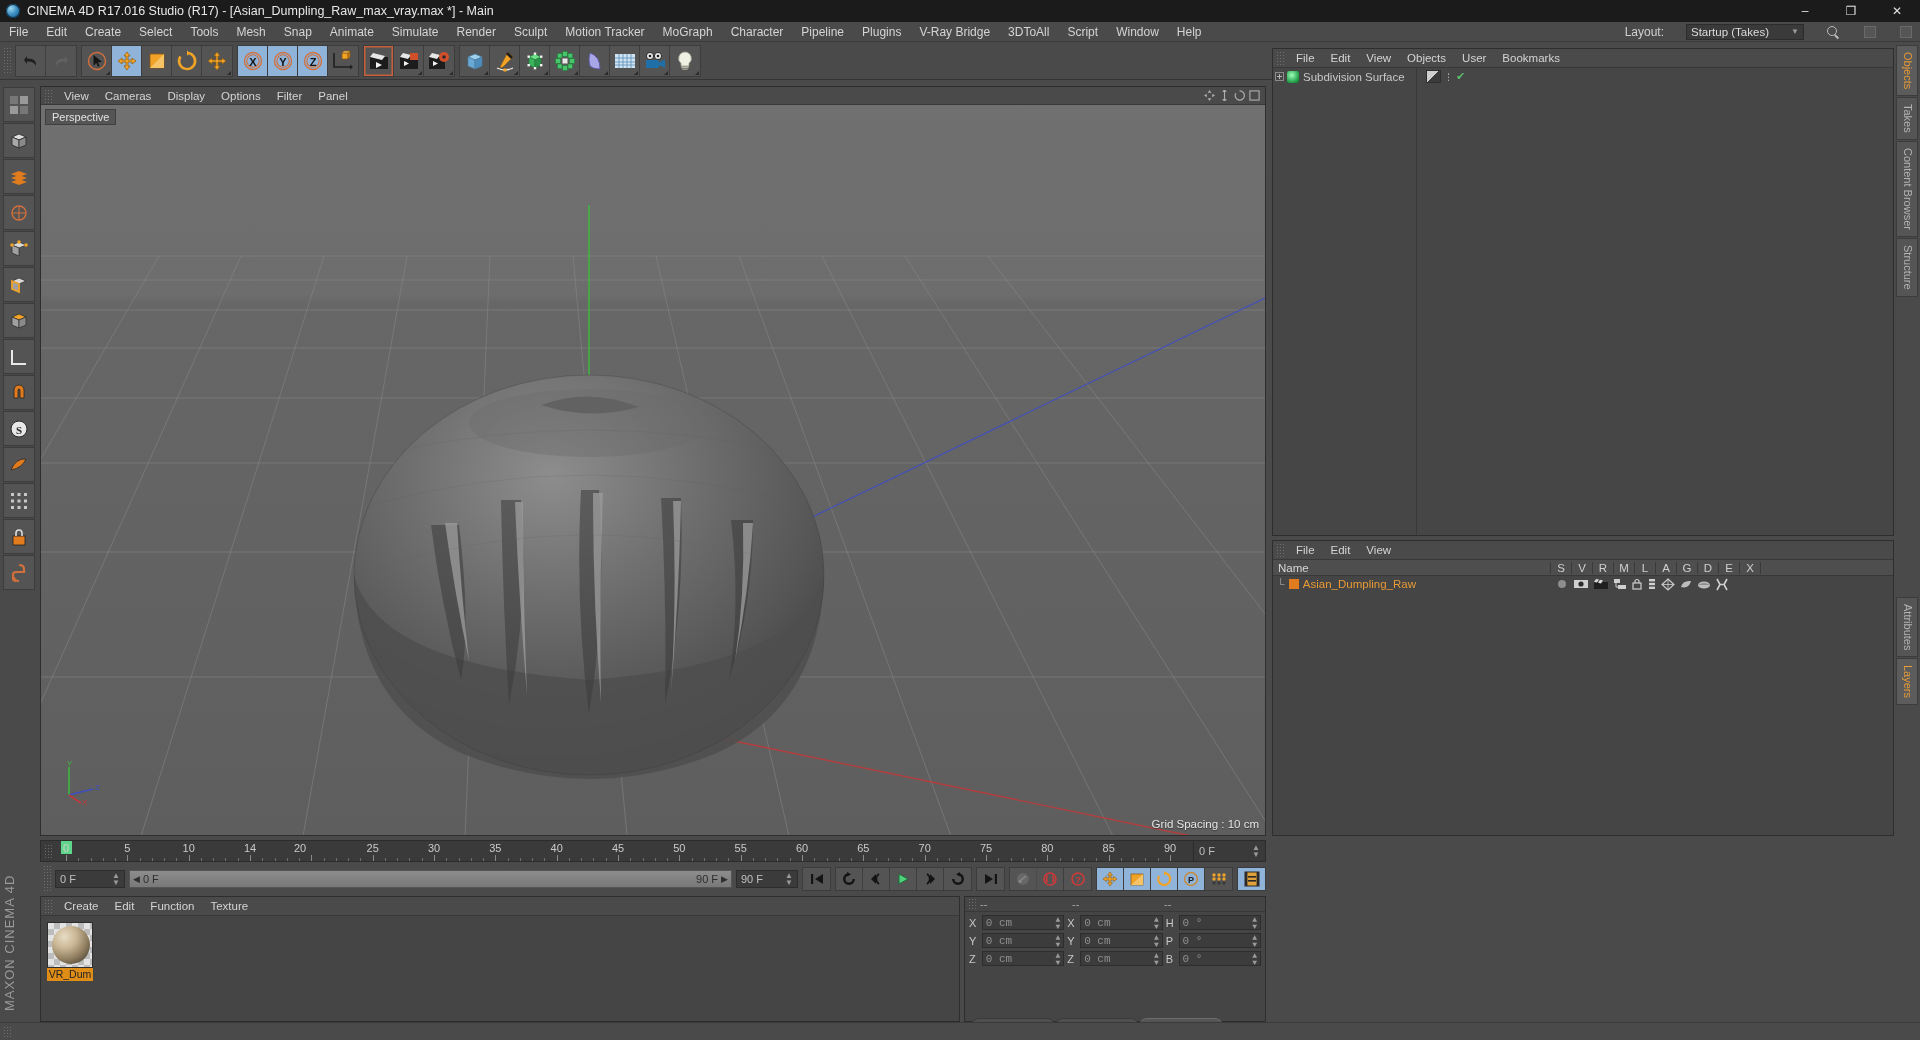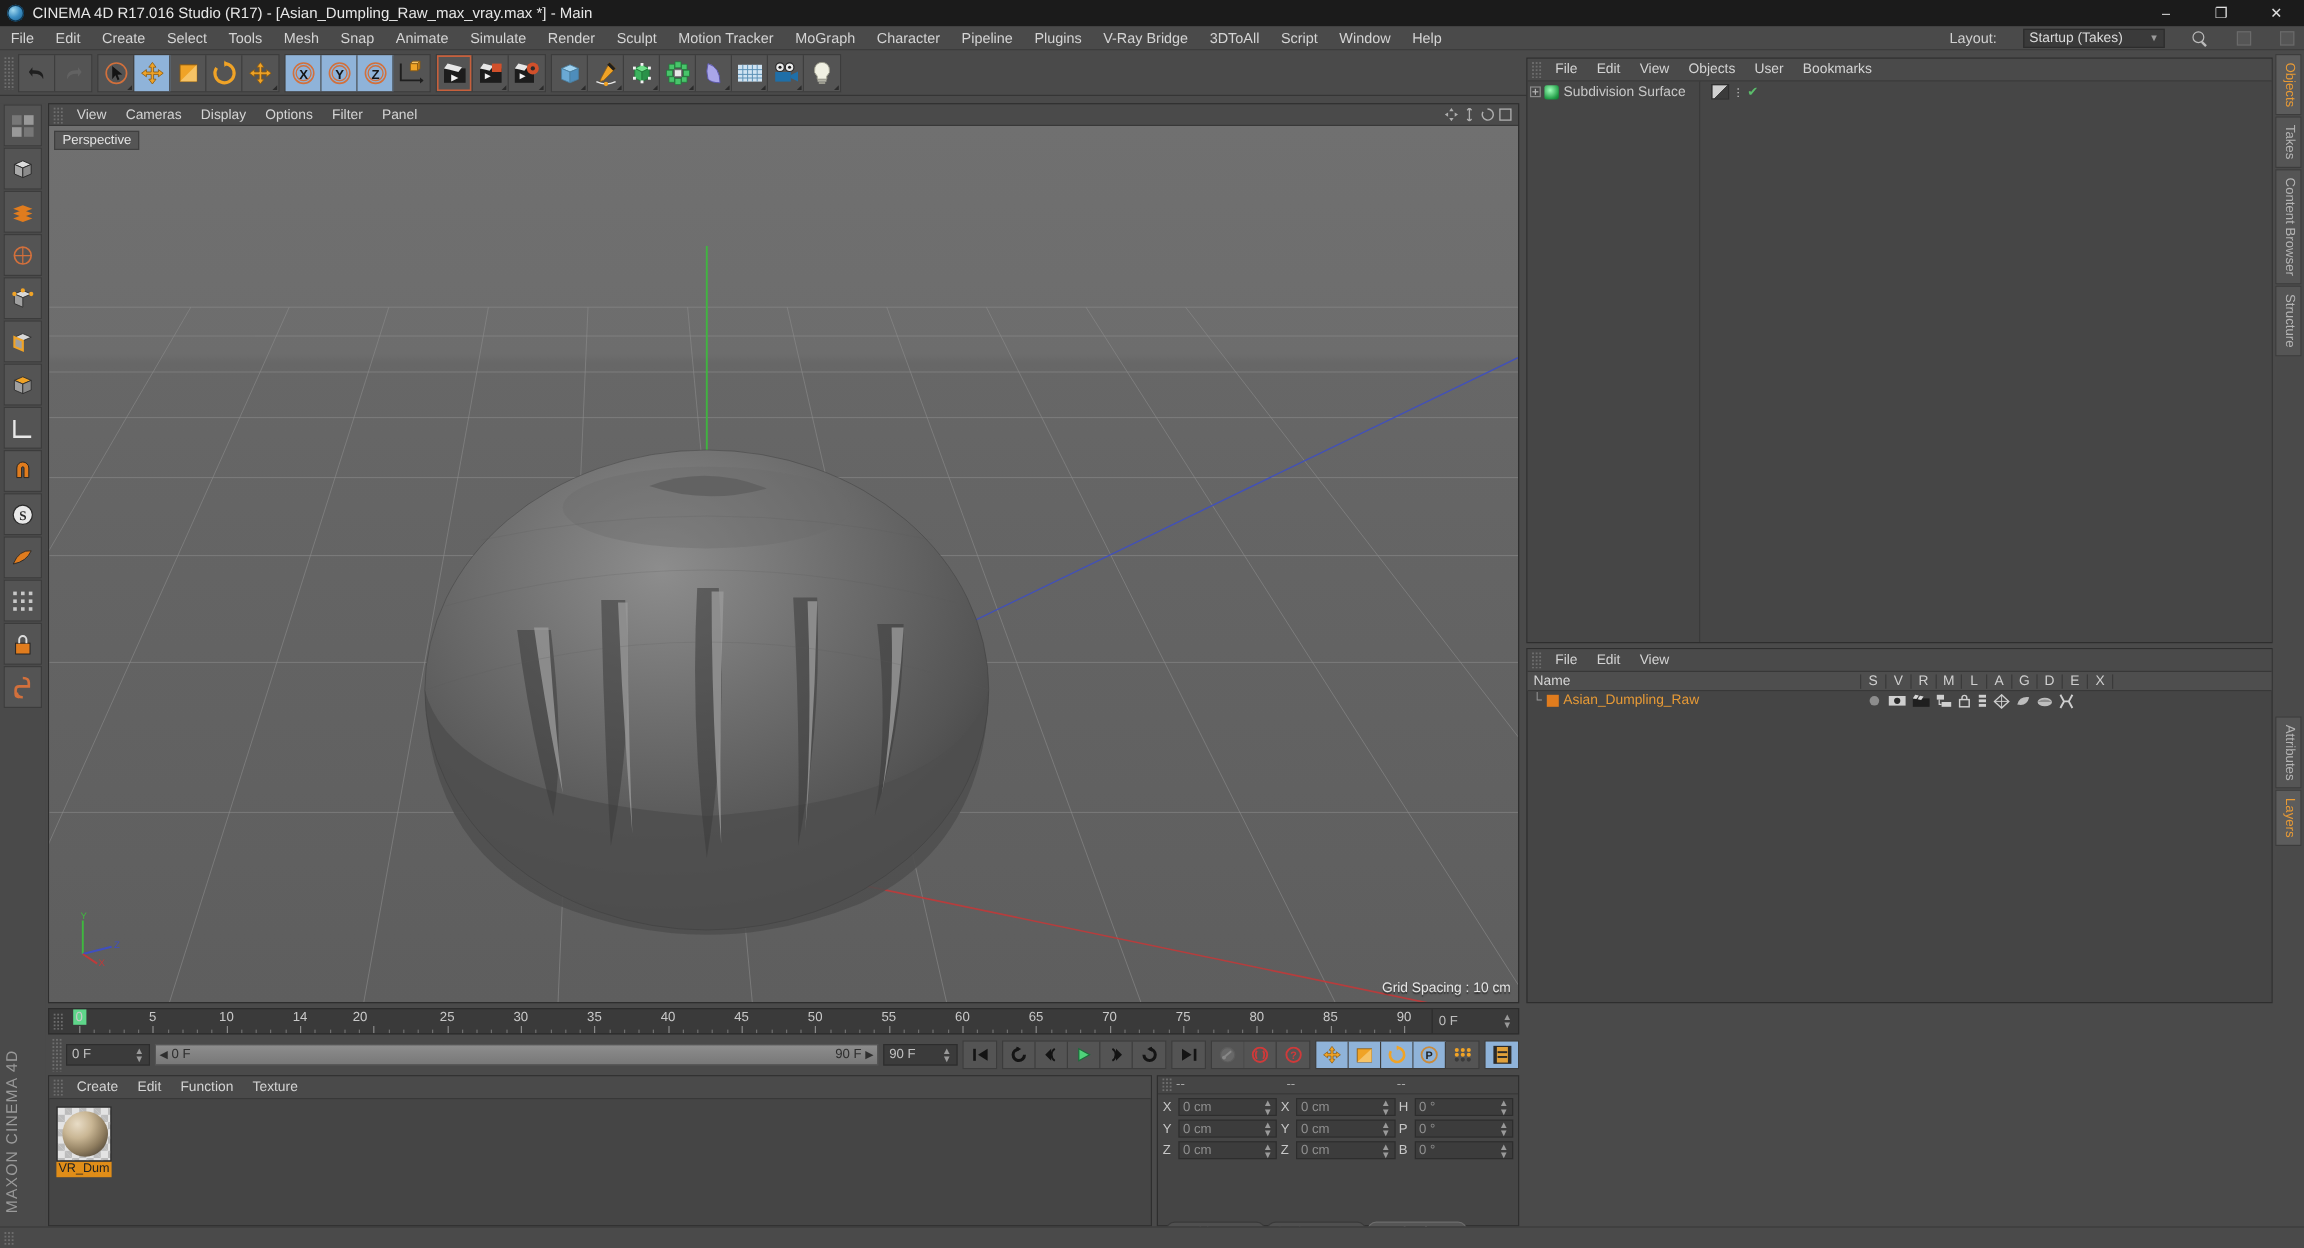--- a/index.html
+++ b/index.html
@@ -166,21 +166,21 @@
   
   .cm{ position:absolute; left:964px; top:896px; width:302px; height:126px;
     background:#454545; border:1px solid #2e2e2e;}
   .cm-head{ display:flex; align-items:center; height:15px; border-bottom:1px solid #383838;
     font-size:11px; color:#a9a9a9;}
   .cm-head span{ width:92px; text-align:left; }
   .cm-grid{ padding:3px 4px; }
   .cm-row{ display:flex; align-items:center; gap:3px; margin-bottom:3px;}
   .cm-lbl{ width:10px; font-size:11px; color:#c8c8c8;}
   .cm-fld{ width:84px; height:15px; background:#3c3c3c; border:1px solid #2d2d2d;
-    display:flex;align-items:center; padding:0 3px; font-size:11px; color:#8f8f8f;}
+    display:flex;align-items:center; padding:0 3px; font-size:11px; color:#8f8f8f;font-family:Liberation Mono, monospace;}
   .cm-bot{ display:flex; align-items:center; gap:0; padding:2px 6px;margin-top:44px;}
   .drop{ width:84px;height:17px; background:#4f4f4f; border:1px solid #3a3a3a; border-radius:8px;
     display:flex;align-items:center;padding:0 7px;font-size:11px;color:#9c9c9c;}
   .drop .arr{ margin-left:auto;font-size:8px;color:#8f8f8f;}
   .apply{ width:84px;height:17px;background:#555;border:1px solid #6d6d6d;border-radius:8px;
     display:flex;align-items:center;justify-content:center;font-size:11.5px;color:#e4e4e4;}
 
   
   .status{ position:absolute; left:0; top:1022px; width:1920px; height:18px;
     background:#4a4a4a; display:flex; align-items:center; border-top:1px solid #3a3a3a;}

